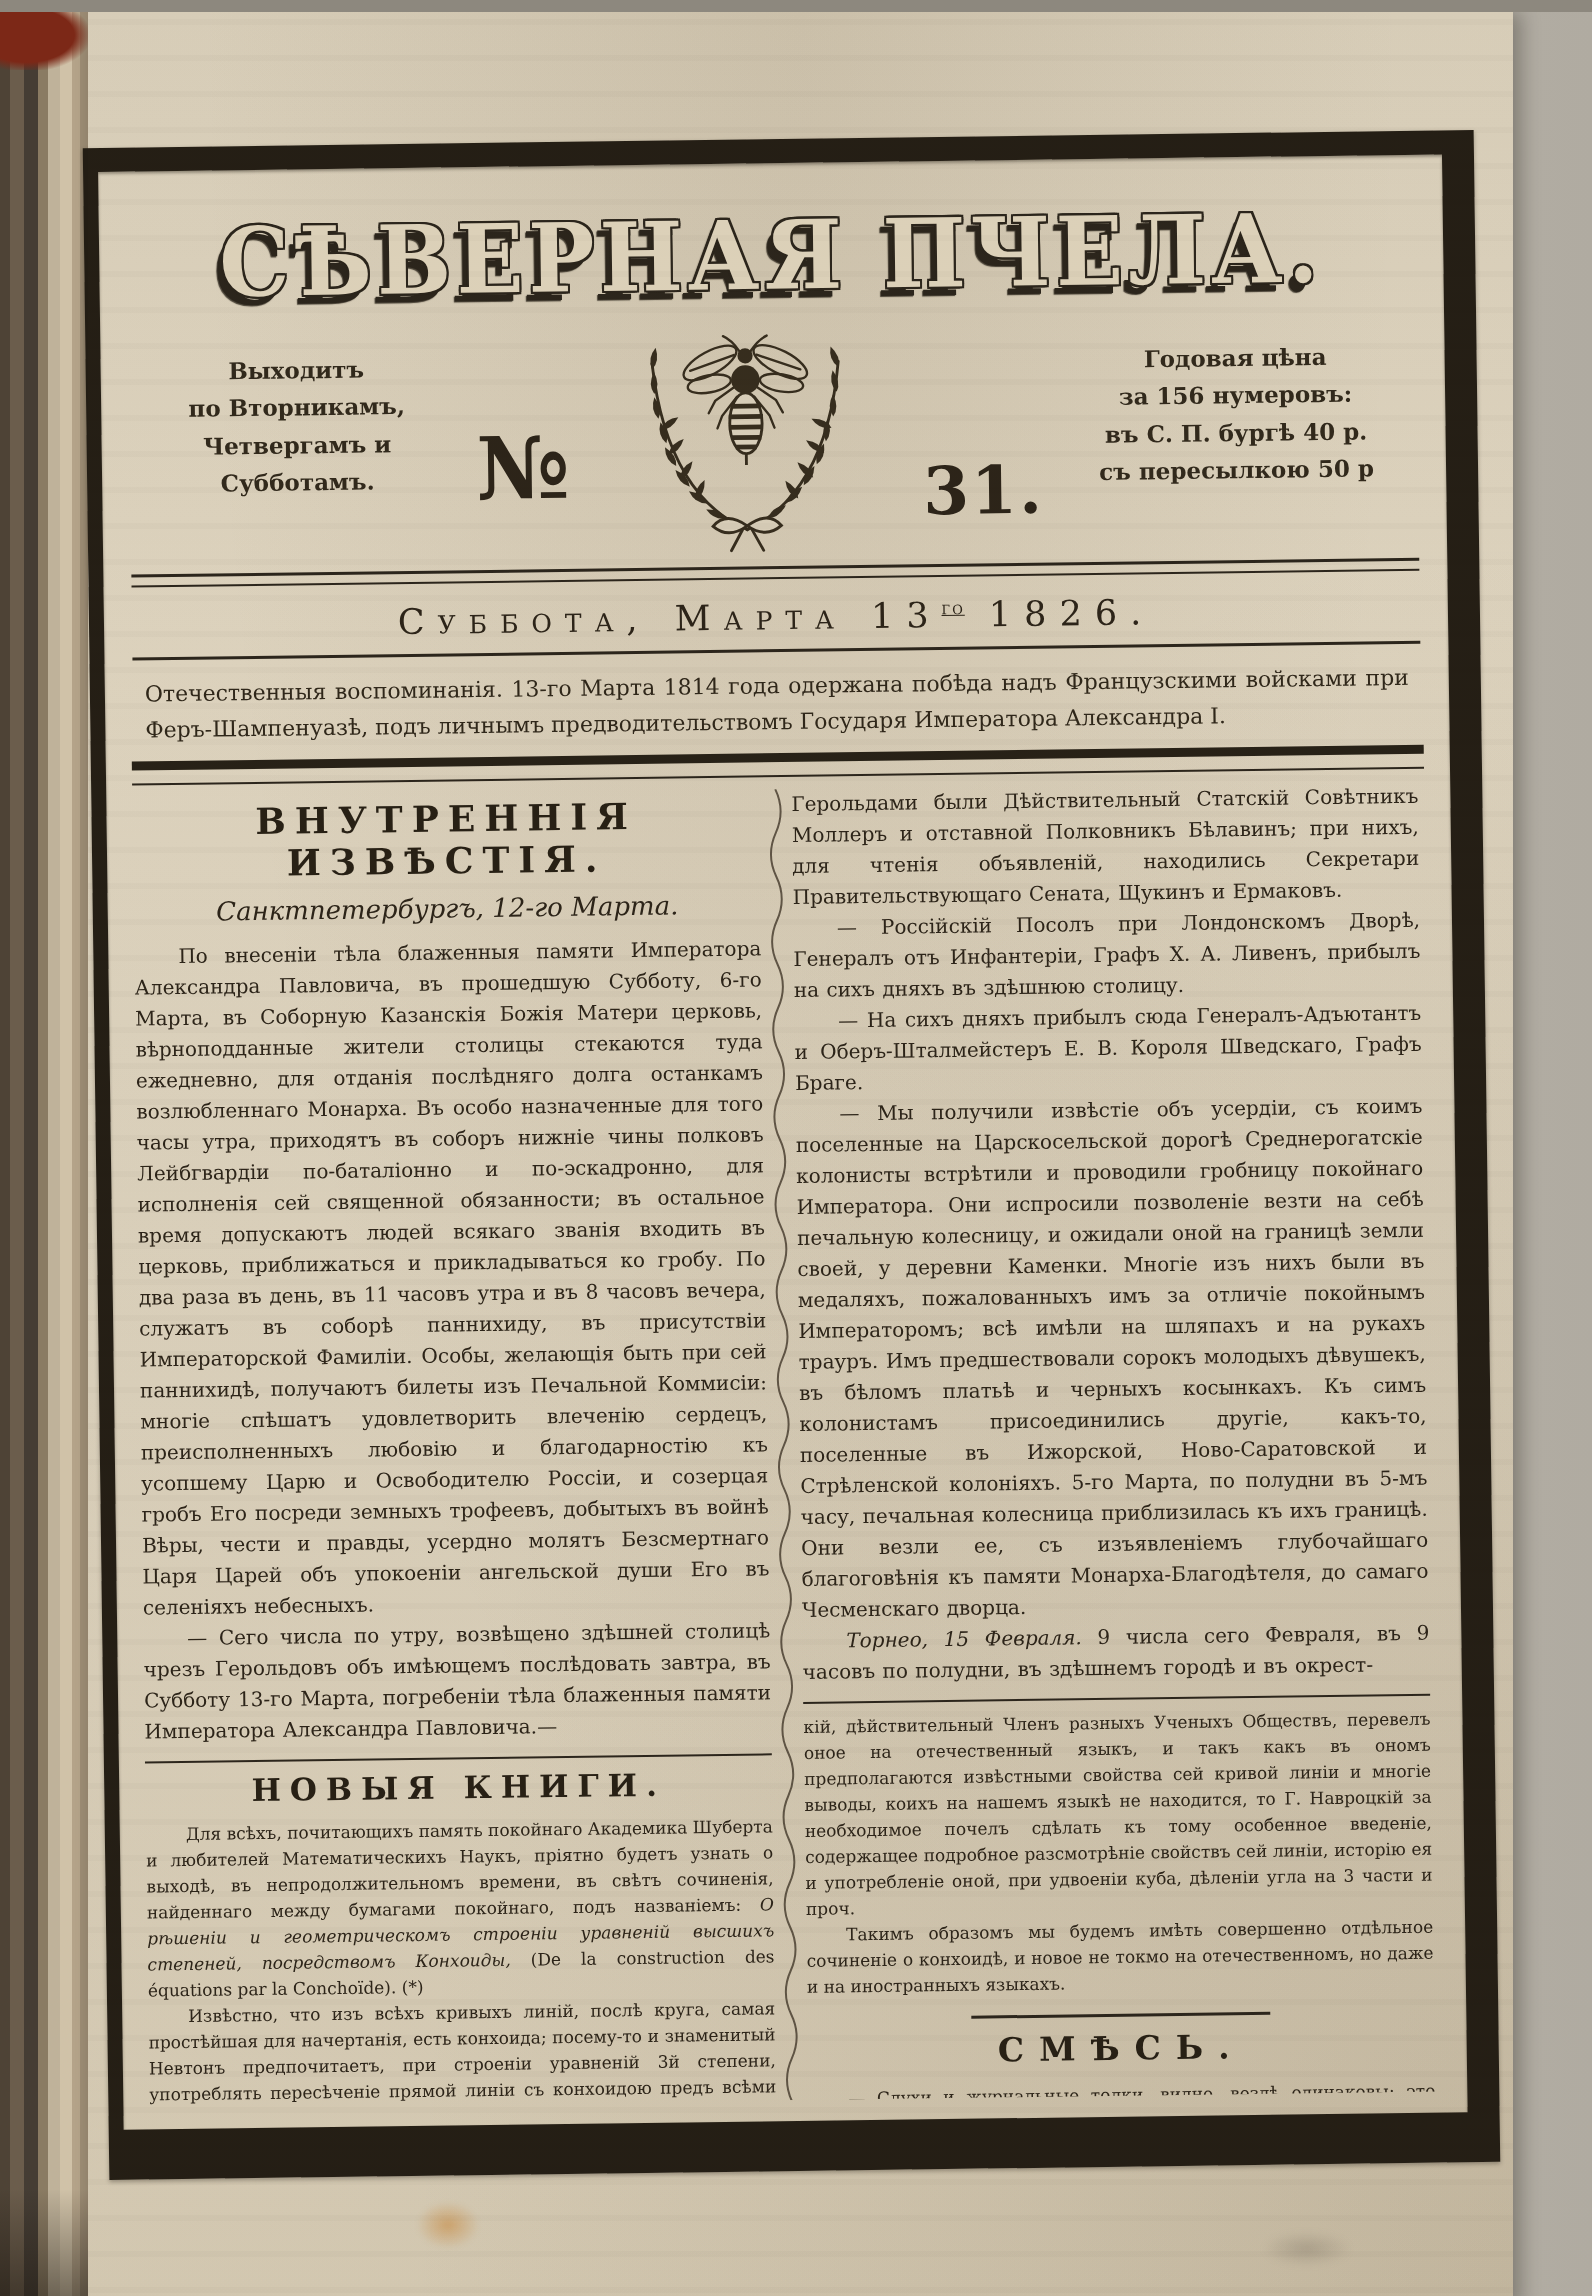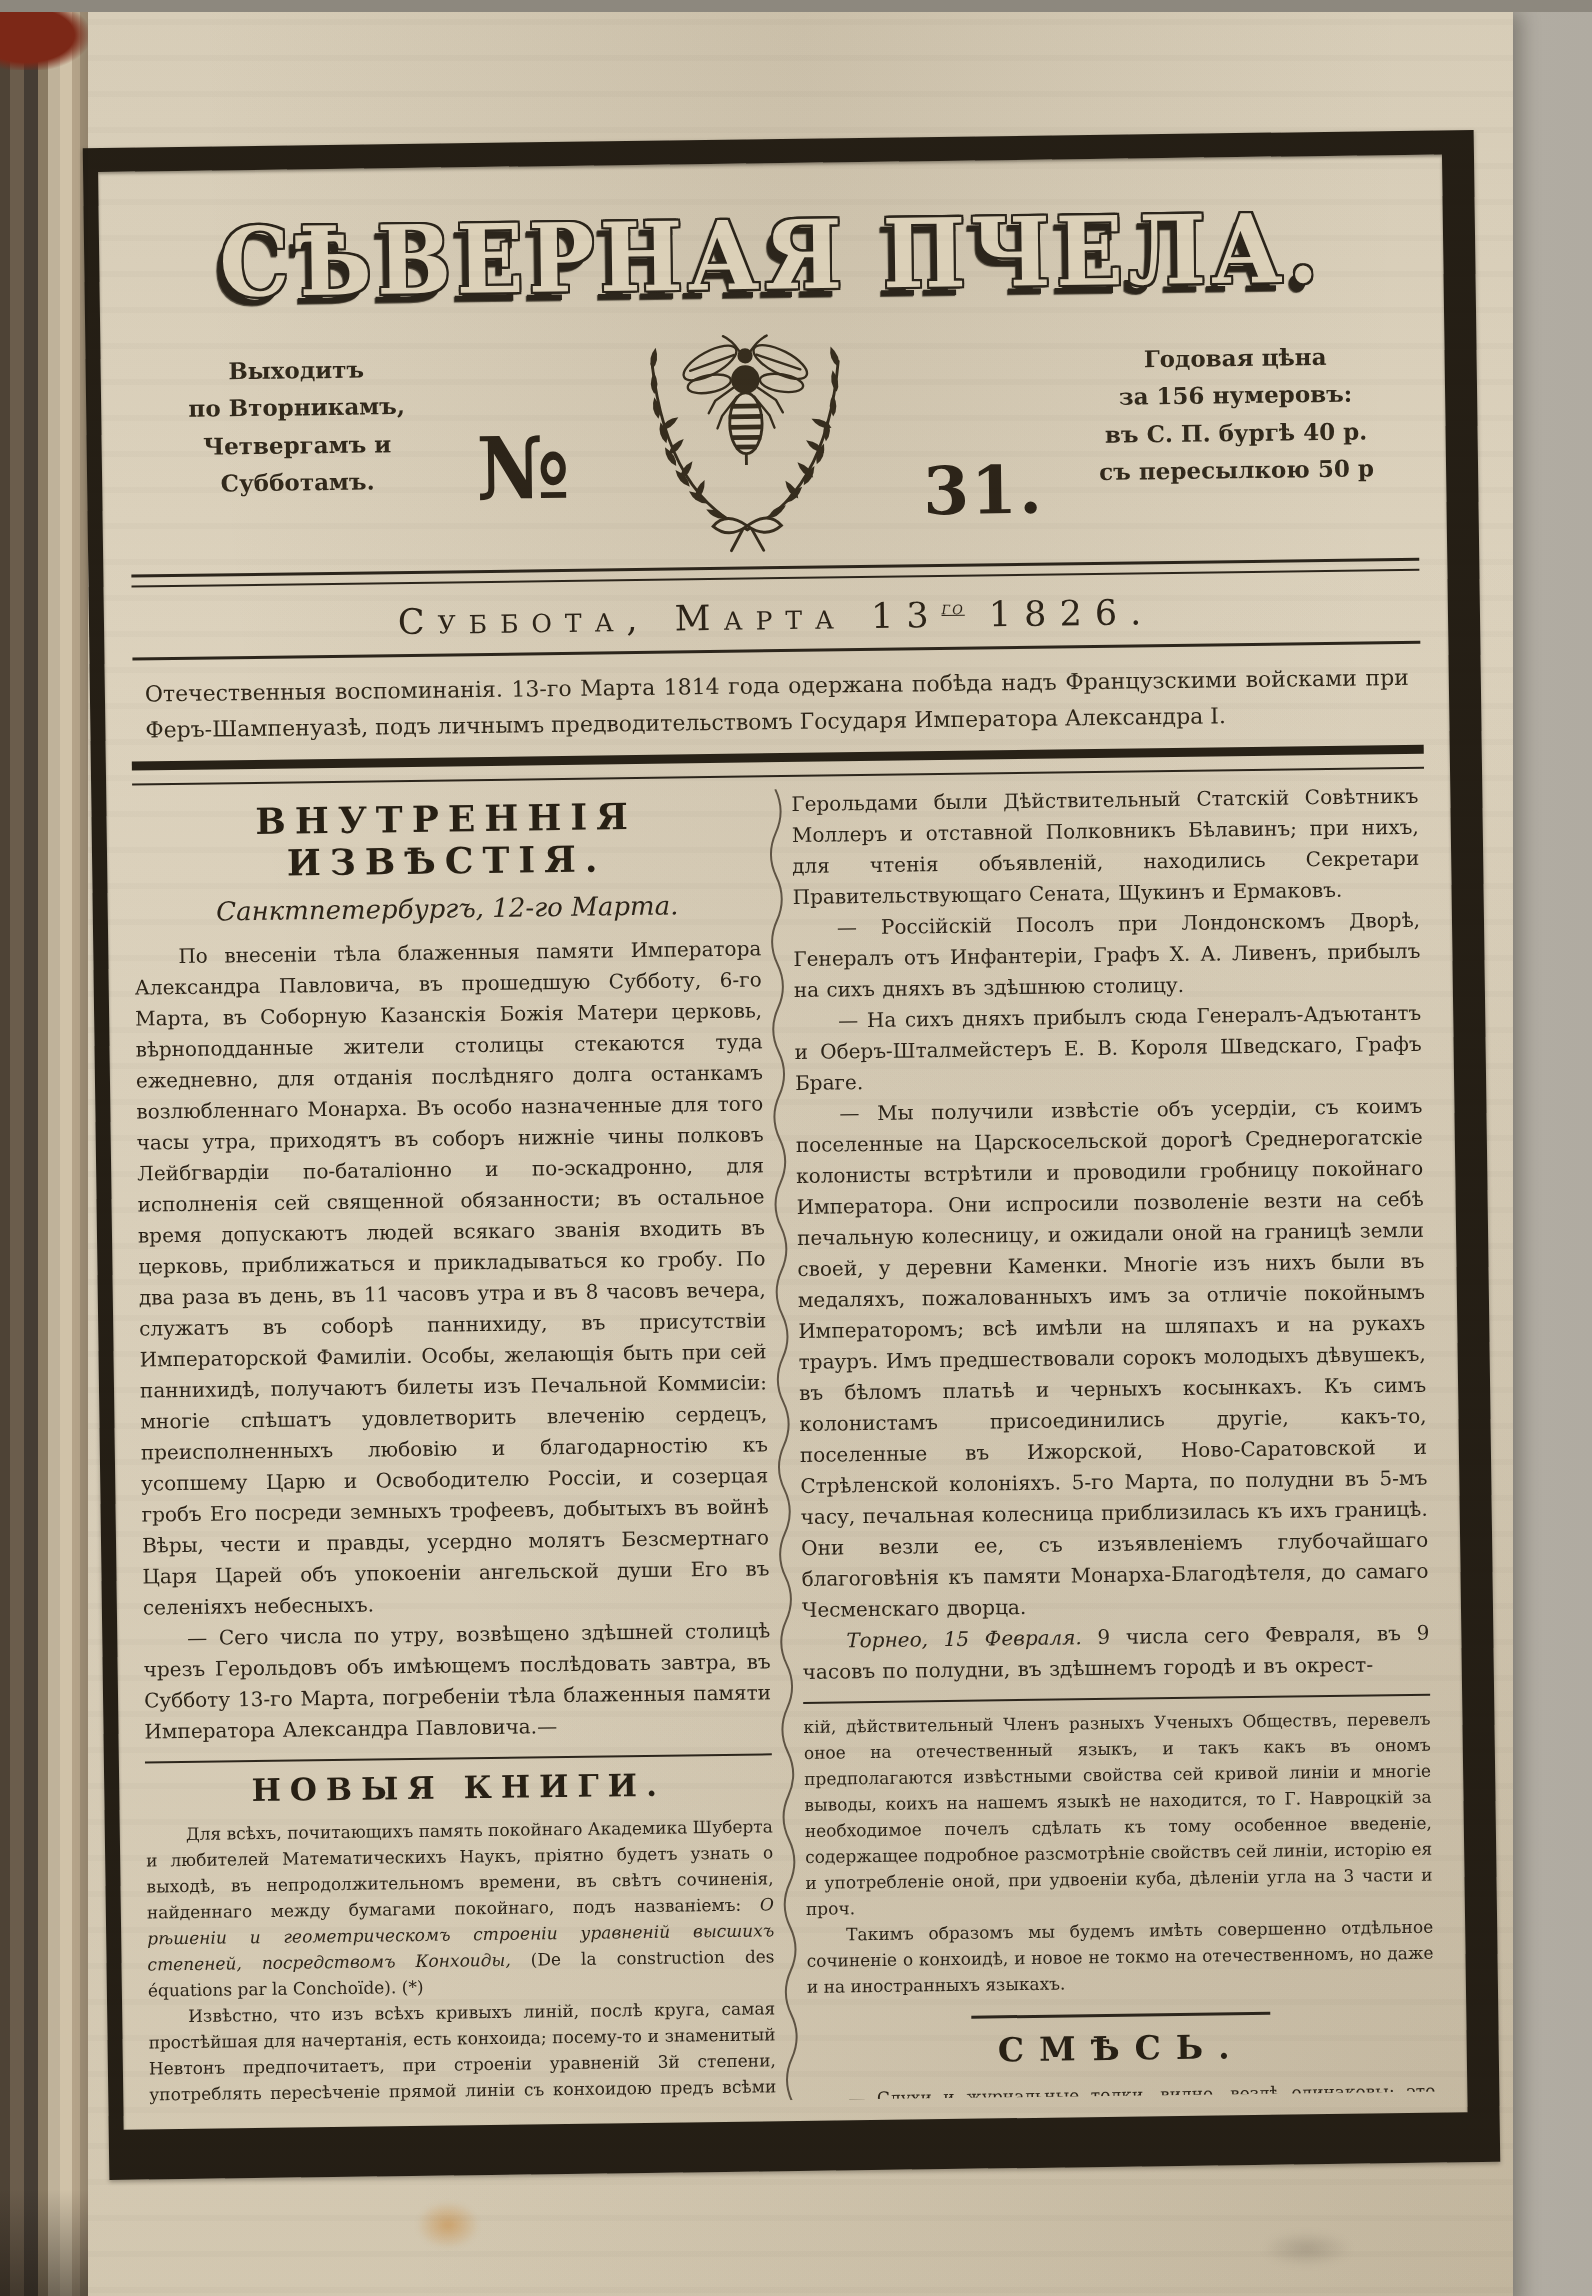--- a/index.html
+++ b/index.html
@@ -42,21 +42,21 @@
   .issue-mark{font-size:86px;font-weight:700;line-height:1;margin-bottom:44px;color:#2b2318;}
   .issue-number{font-size:66px;font-weight:700;line-height:1;margin-bottom:26px;letter-spacing:2px;color:#2b2318;}
   .emblem-svg{display:block;}
   
   .rule-double{height:8px;border-top:3px solid #2a241b;border-bottom:2px solid #2a241b;margin:14px 2px 0;}
   .rule-single{height:0;border-top:3px solid #2a241b;margin:12px 2px 0;}
   .rule-heavy{height:13px;border-top:9px solid #262016;border-bottom:2px solid #2a241b;margin:14px 0 0;}
   .rule-col{height:0;border-top:2px solid #2a241b;margin:14px 0 10px;}
   
   .dateline{text-align:center;font-variant:small-caps;font-size:35px;letter-spacing:13px;margin:18px 0 12px;color:#2b2318;}
-  .dateline sup{font-size:.52em;text-decoration:underline;letter-spacing:2px;font-style:italic;}
+  .dateline sup{font-size:.52em;text-decoration:underline;letter-spacing:2px;}
   .epigraph{margin:16px 14px 0;font-size:22px;line-height:1.62;text-align:justify;color:#2e2619;}
   
   .cols{display:flex;margin-top:12px;height:1311px;overflow:hidden;}
   .col{width:627px;}
   .col-left{margin-right:8px;}
   .col-right{margin-left:8px;}
   .divider{flex:0 0 16px;display:flex;justify-content:center;}
   .news-head{font-size:36px;font-weight:700;letter-spacing:9px;text-align:center;margin:4px 0 12px;color:#261f14;}
   .subhead{font-style:italic;font-size:26px;text-align:center;margin:0 0 14px;}
   p.news{font-size:20px;line-height:31px;text-align:justify;margin:0;text-indent:44px;word-spacing:1px;}

